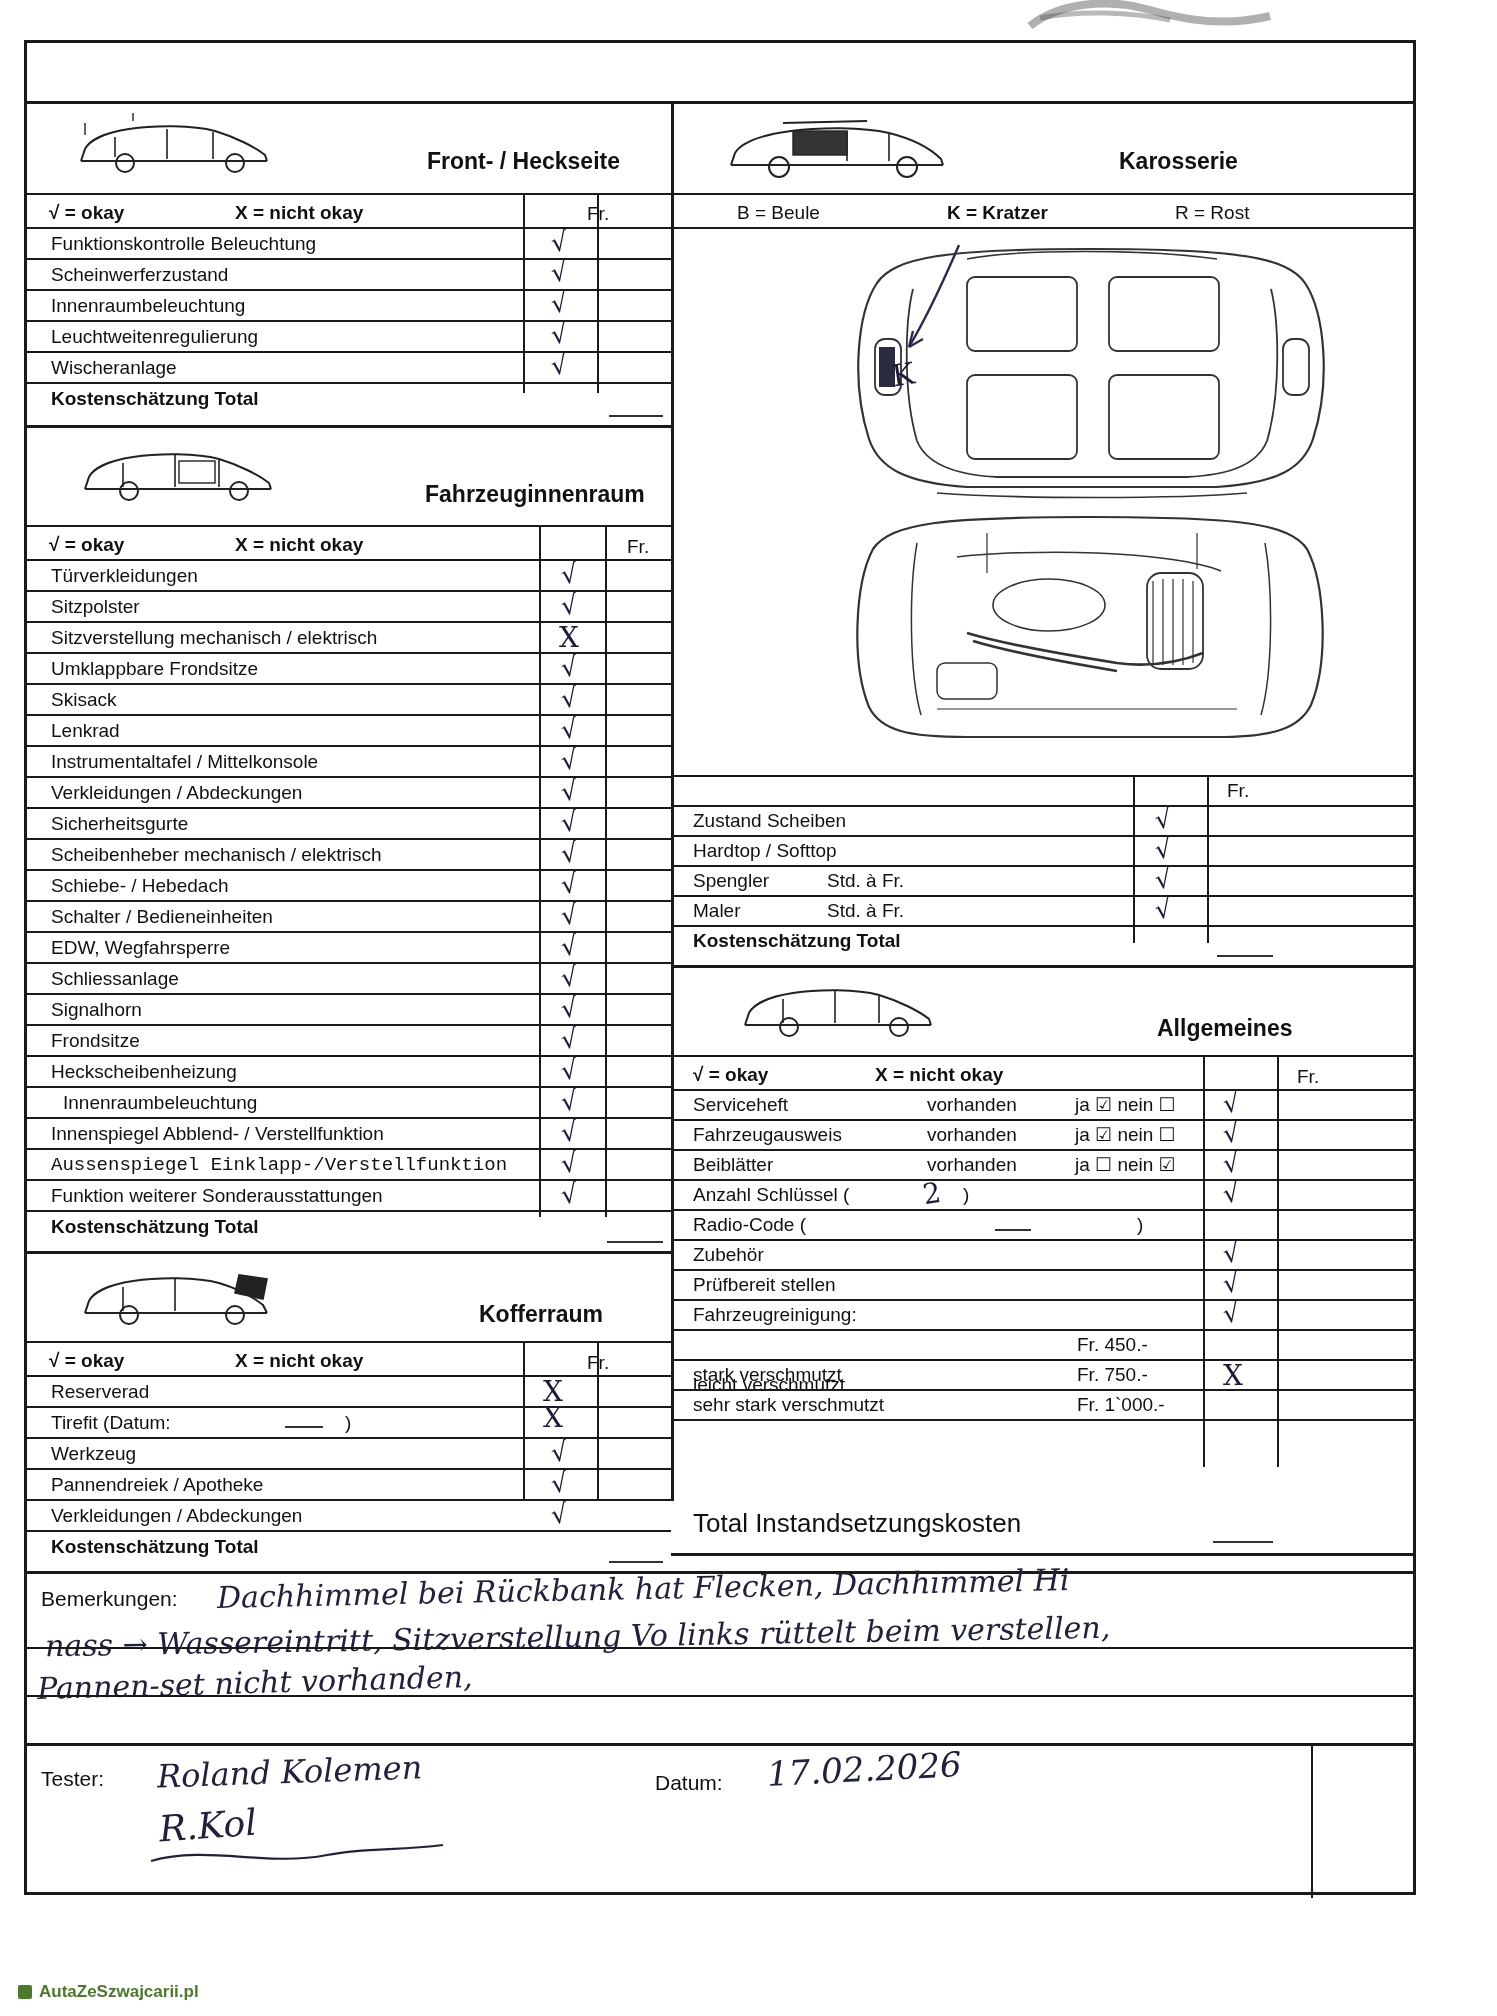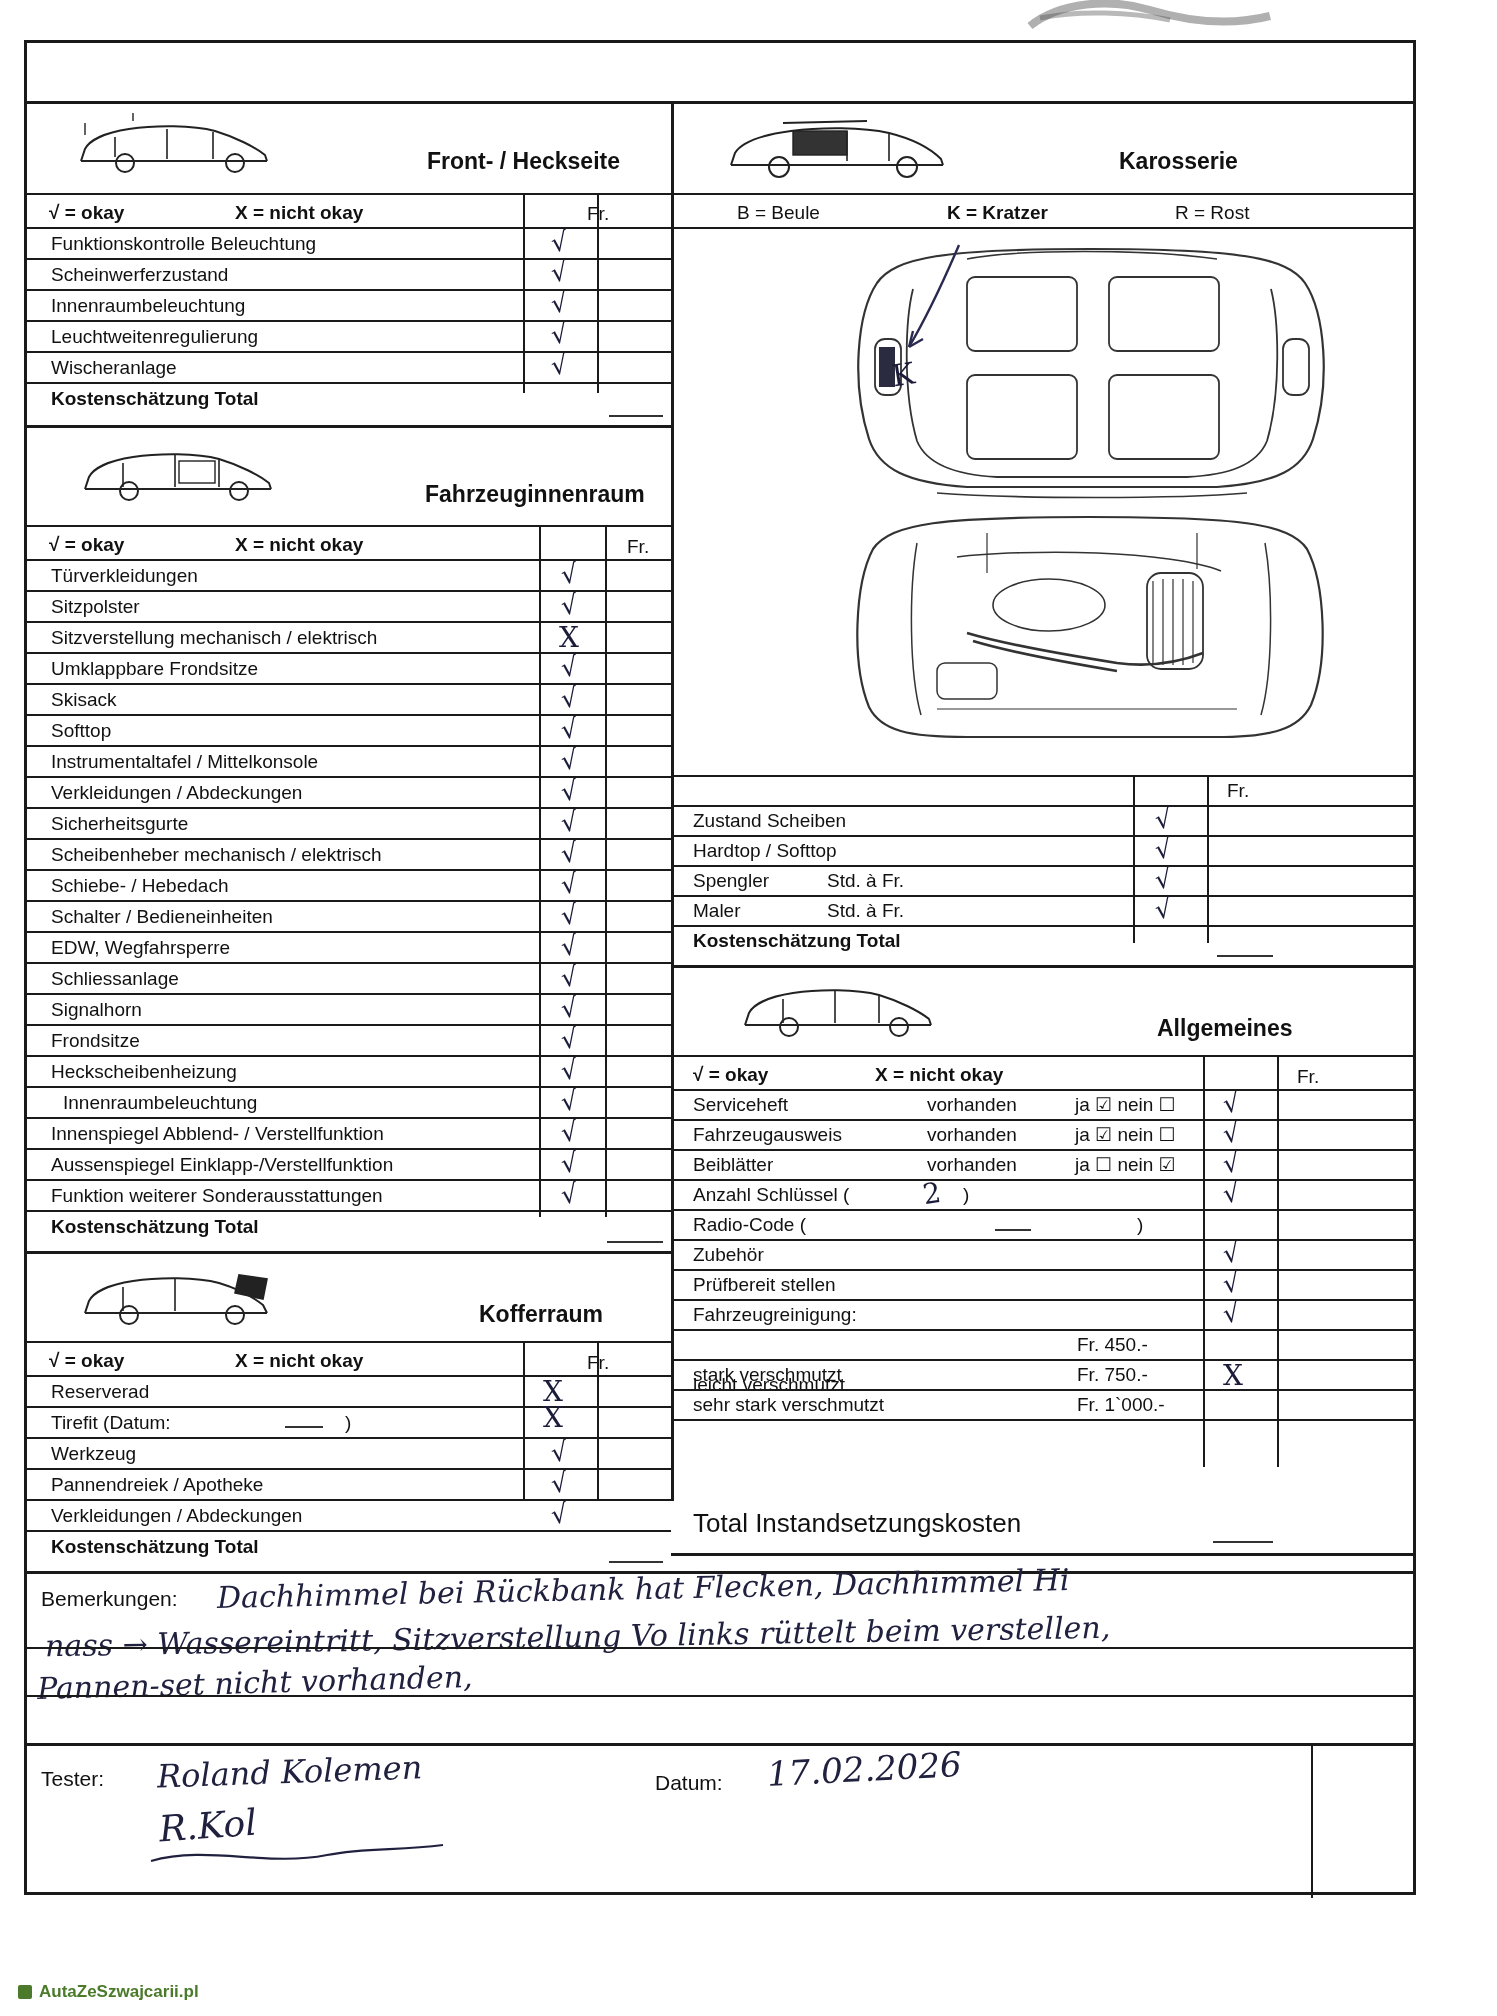--- a/index.html
+++ b/index.html
@@ -157,21 +157,21 @@
   <div class="hline" style="left:0;top:609px;width:644px;"></div>
 
   <div class="lbl" style="left:24px;top:616px;">Umklappbare Frondsitze</div>
   <div class="mark" style="left:534px;top:609px;">√</div>
   <div class="hline" style="left:0;top:640px;width:644px;"></div>
 
   <div class="lbl" style="left:24px;top:647px;">Skisack</div>
   <div class="mark" style="left:534px;top:640px;">√</div>
   <div class="hline" style="left:0;top:671px;width:644px;"></div>
 
-  <div class="lbl" style="left:24px;top:678px;">Softtop</div>
+  <div class="lbl" style="left:24px;top:678px;">Lenkrad</div>
   <div class="mark" style="left:534px;top:671px;">√</div>
   <div class="hline" style="left:0;top:702px;width:644px;"></div>
 
   <div class="lbl" style="left:24px;top:709px;">Instrumentaltafel / Mittelkonsole</div>
   <div class="mark" style="left:534px;top:702px;">√</div>
   <div class="hline" style="left:0;top:733px;width:644px;"></div>
 
   <div class="lbl" style="left:24px;top:740px;">Verkleidungen / Abdeckungen</div>
   <div class="mark" style="left:534px;top:733px;">√</div>
   <div class="hline" style="left:0;top:764px;width:644px;"></div>
@@ -213,21 +213,21 @@
   <div class="hline" style="left:0;top:1043px;width:644px;"></div>
 
   <div class="lbl" style="left:36px;top:1050px;">Innenraumbeleuchtung</div>
   <div class="mark" style="left:534px;top:1043px;">√</div>
   <div class="hline" style="left:0;top:1074px;width:644px;"></div>
 
   <div class="lbl" style="left:24px;top:1081px;">Innenspiegel Abblend- / Verstellfunktion</div>
   <div class="mark" style="left:534px;top:1074px;">√</div>
   <div class="hline" style="left:0;top:1105px;width:644px;"></div>
 
-  <div class="lbl" style="left:24px;top:1112px;">Aussenspiegel Einklapp-/Verstellfunktion</div>
+  <div class="lbl" style="left:24px;top:1112px;font-family:Liberation Mono, monospace;">Aussenspiegel Einklapp-/Verstellfunktion</div>
   <div class="mark" style="left:534px;top:1105px;">√</div>
   <div class="hline" style="left:0;top:1136px;width:644px;"></div>
 
   <div class="lbl" style="left:24px;top:1143px;">Funktion weiterer Sonderausstattungen</div>
   <div class="mark" style="left:534px;top:1136px;">√</div>
   <div class="hline" style="left:0;top:1167px;width:644px;"></div>
 
   <div class="lbl b" style="left:24px;top:1174px;">Kostenschätzung Total</div>
   <div class="dash" style="left:580px;top:1198px;width:56px;"></div>
   <div class="hline thick" style="left:0;top:1208px;width:644px;"></div>

